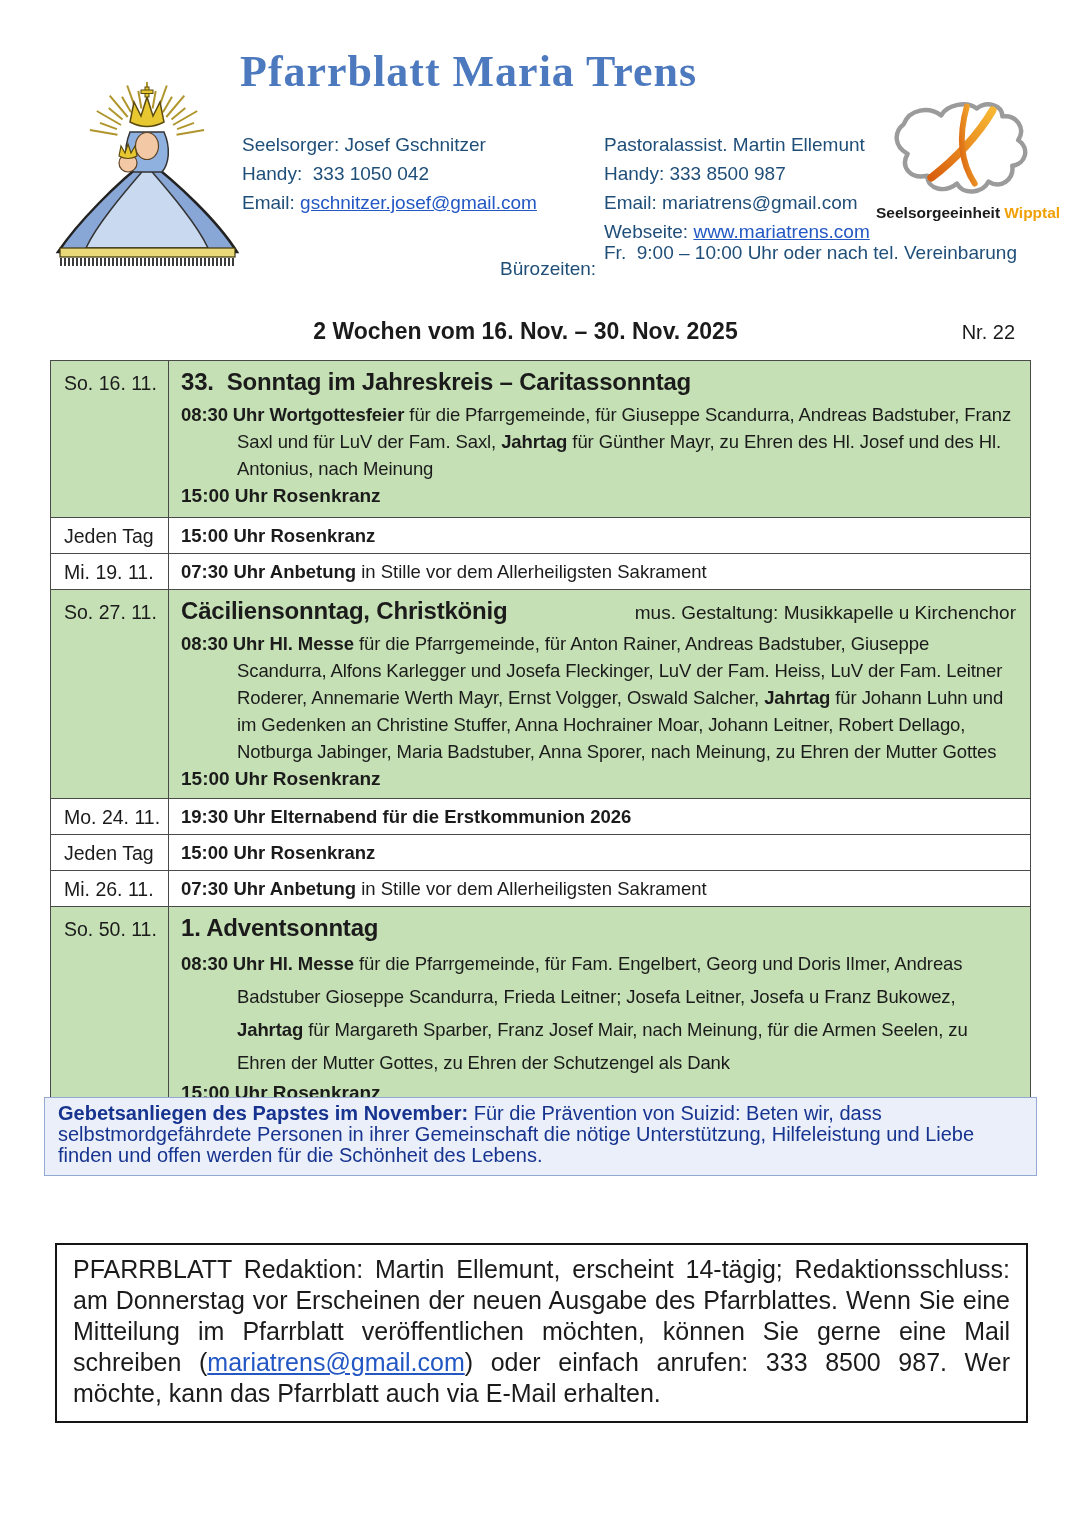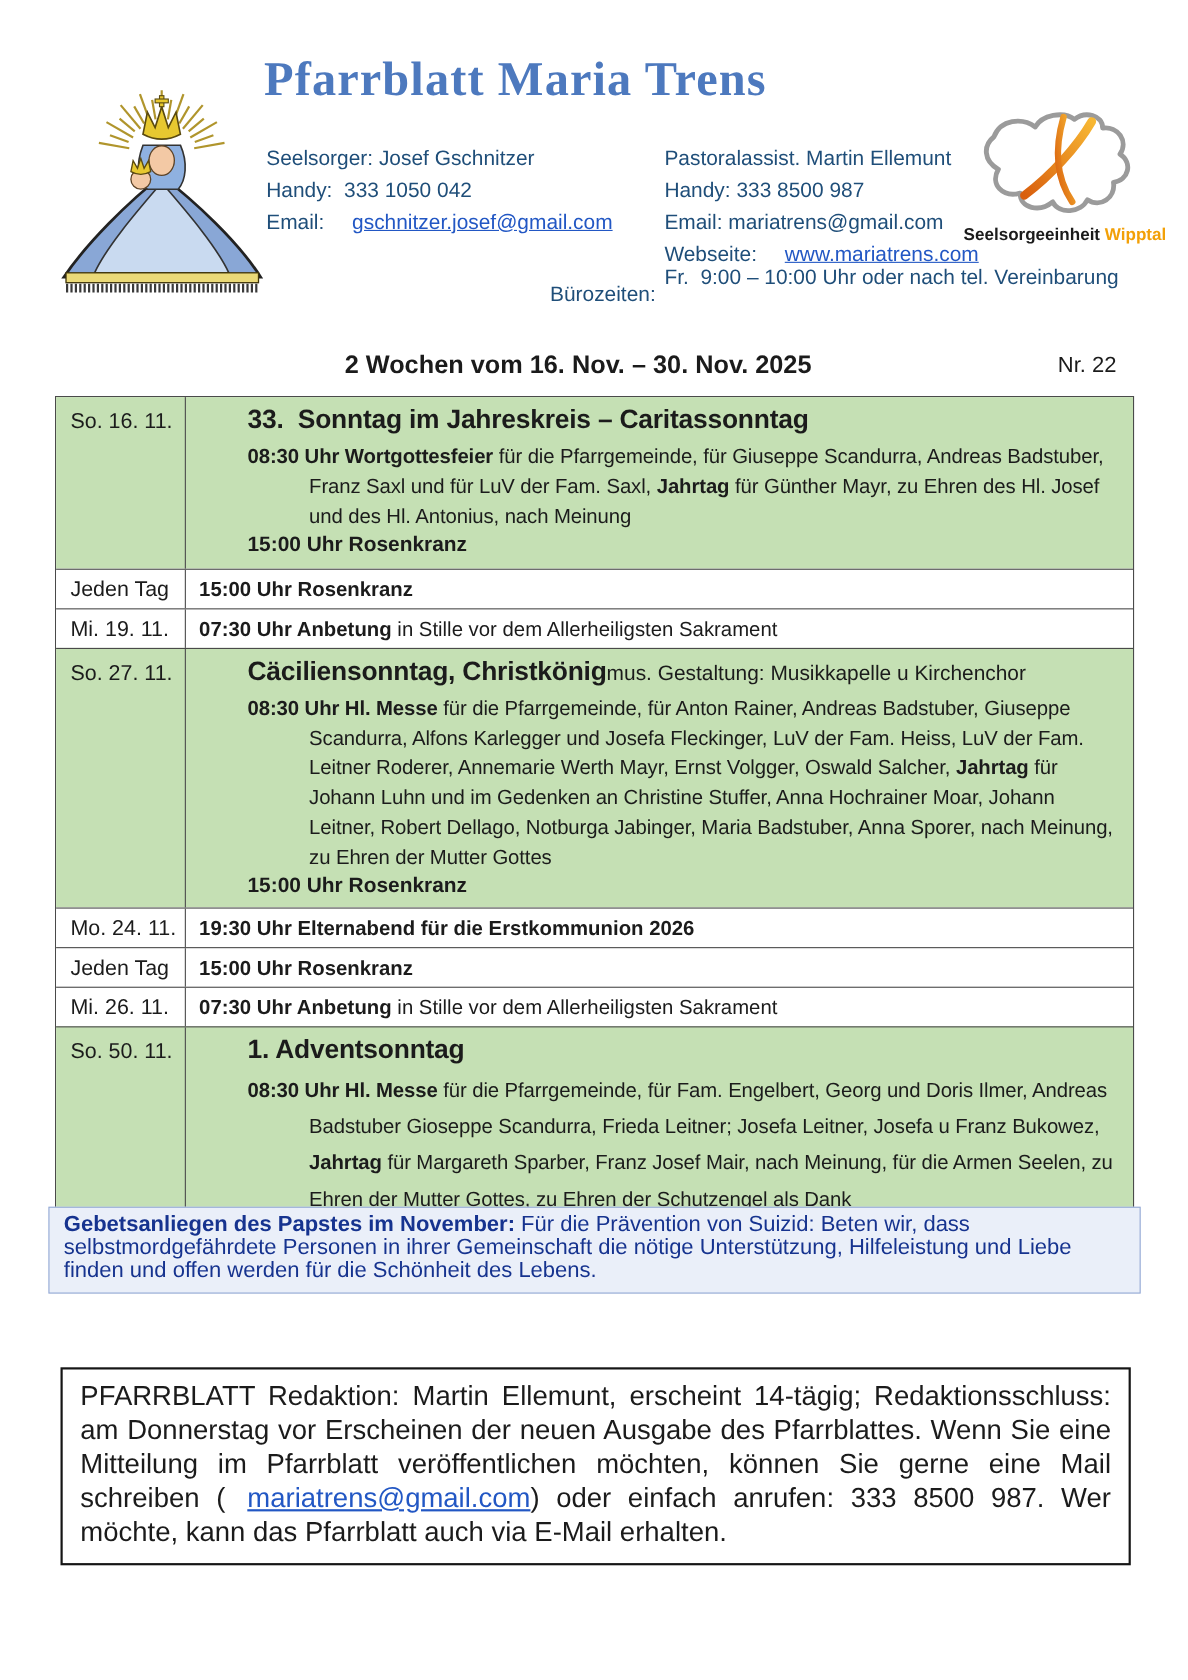--- a/index.html
+++ b/index.html
@@ -11,47 +11,47 @@
   
   .statue { position:absolute; left:50px; top:70px; width:195px; height:200px; }
   .page-title {
     position:absolute; left:240px; top:46px;
     font-family:"Liberation Serif", serif; font-weight:bold;
     font-size:44px; color:#4d79be; letter-spacing:1px;
   }
   .contact { position:absolute; top:130px; font-size:19px; line-height:29px; color:#1f4e79; }
   .contact-left  { left:242px; width:330px; }
   .contact-right { left:604px; width:290px; }
-  a.lnk { color:#2257c4; text-decoration:underline; cursor:pointer;margin-left:20px; }
+  a.lnk { color:#2257c4; text-decoration:underline; cursor:pointer; }
   .office { position:absolute; left:500px; top:242px; font-size:19px; color:#1f4e79; display:flex; }
   .office .lbl { width:96px;margin-top:16px; }
   .office .val { margin-left:8px; }
   .logo { position:absolute; left:876px; top:98px; width:158px; text-align:right; }
   .logo-caption { font-size:15.5px; font-weight:bold; margin-top:2px; white-space:nowrap; }
   .logo-caption .blk { color:#1b1b1b; }
   .logo-caption .org { color:#f2a007; }
   
   .sched-head { position:absolute; left:50px; top:318px; width:981px; height:36px; }
   .sched-head .h { text-align:center; font-size:23px; font-weight:bold; padding-right:30px; }
   .sched-head .nr { position:absolute; right:16px; top:3px; font-size:20px; font-weight:normal; }
   
   .tbl { position:absolute; left:50px; top:360px; width:981px; border:1.4px solid #4a4a4a; }
   .row { display:grid; grid-template-columns:118px 1fr; border-top:1px solid #4a4a4a; }
   .row:first-child { border-top:none; }
-  .row.green { background:#c5e0b4;gap:44px; }
+  .row.green { background:#c5e0b4; }
   .row.white { background:#ffffff; }
   .dcell { border-right:1px solid #4a4a4a; font-size:19.5px; padding:7px 4px 4px 13px; }
   .row.big .dcell { padding-top:11px; }
   .ccell { padding:4px 12px 4px 12px; font-size:18.5px; }
   .row.big .ccell { padding-top:7px; padding-bottom:8px; }
   .r1 { min-height:156px; } .r4 { min-height:182px; } .r8 { min-height:178px; }
   .sm { min-height:36px; }
   .sm .ccell { display:flex; align-items:center; }
   .ev-title { font-size:24px; font-weight:bold; letter-spacing:-0.2px; }
-  .title-line { display:flex; justify-content:flex-start; align-items:baseline; padding-right:2px; }
+  .title-line { display:flex; justify-content:space-between; align-items:baseline; padding-right:2px; }
   .note { font-size:19px; font-weight:normal; }
   p.ev { margin-top:5px; padding-left:56px; text-indent:-56px; line-height:27px; letter-spacing:-0.1px; }
   .r8 p.ev { line-height:33px; }
   p.rosary { font-weight:bold; font-size:19px; margin-top:3px; }
   .b { font-weight:bold; }
   
   .prayer {
     position:absolute; left:44px; top:1097px; width:993px;
     background:#eaeff9; border:1.6px solid #93a9d4;
     padding:5px 13px 9px 13px; font-size:20px; line-height:21px; color:#16338f;

